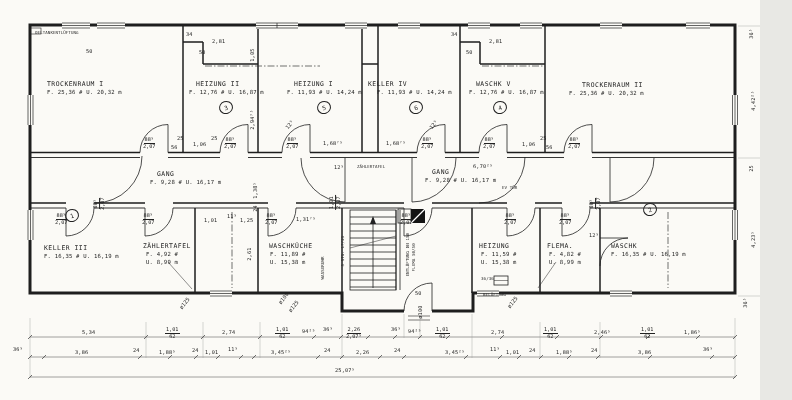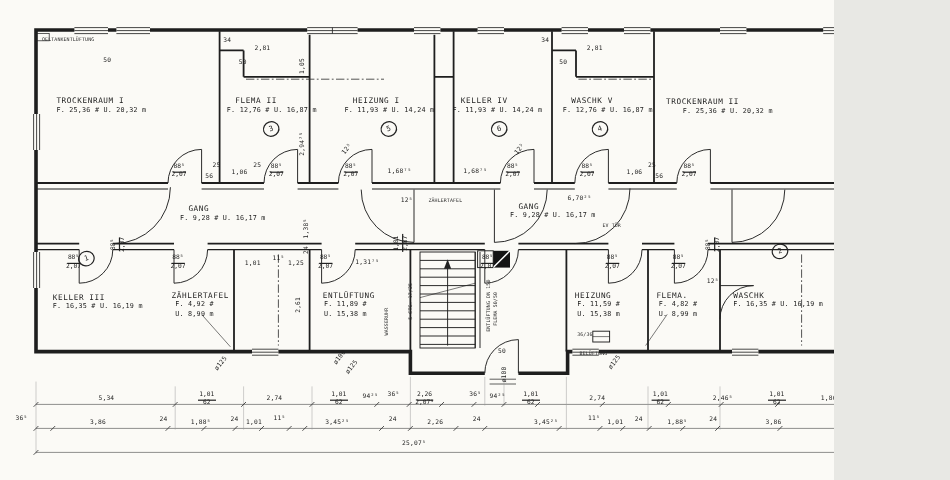--- a/index.html
+++ b/index.html
@@ -1,16 +1,16 @@
 <!DOCTYPE html>
 <html><head>
 <meta charset="utf-8">
 <style>
   html,body{margin:0;padding:0;background:#e8e8e4;}
-  #stage{position:relative;width:695px;height:400px;background:#fbfaf6;overflow:hidden;
+  #stage{position:relative;width:760px;height:400px;background:#fbfaf6;overflow:hidden;
          font-family:"DejaVu Sans Mono", monospace;color:#1c1c1c;}
   #stage svg{position:absolute;left:0;top:0;}
   .lbl{position:absolute;white-space:nowrap;font-size:5.4px;line-height:1.1;letter-spacing:.2px;color:#1c1c1c;}
   .room{font-size:6.4px;letter-spacing:.5px;}
   .info{font-size:5.6px;letter-spacing:.2px;}
   .tiny{font-size:4.1px;letter-spacing:.1px;color:#2a2a2a;}
   .dim{font-size:5.2px;}
   .r90{transform:rotate(-90deg);transform-origin:0 100%;}
   .rd{transform:rotate(-52deg);transform-origin:0 50%;}
   .frac{position:absolute;display:inline-flex;flex-direction:column;align-items:center;line-height:1.15;font-size:5.2px;}
@@ -143,40 +143,40 @@
       <path d="M28,339 L32,335 M144,339 L148,335 M201,339 L205,335 M258,339 L262,335 M312,339 L316,335 M339,339 L343,335 M366,339 L370,335 M393,339 L397,335 M418,339 L422,335 M446,339 L450,335 M500,339 L504,335 M555,339 L559,335 M599,339 L603,335 M646,339 L650,335 M696,339 L700,335 M733,339 L737,335"></path>
       <path d="M28,359 L32,355 M42,359 L46,355 M138,359 L142,355 M168,359 L172,355 M194,359 L198,355 M216,359 L220,355 M239,359 L243,355 M252,359 L256,355 M316,359 L320,355 M340,359 L344,355 M378,359 L382,355 M402,359 L406,355 M464,359 L468,355 M498,359 L502,355 M517,359 L521,355 M539,359 L543,355 M567,359 L571,355 M596,359 L600,355 M648,359 L652,355 M710,359 L714,355 M733,359 L737,355"></path>
       <path d="M28,379 L32,375 M733,379 L737,375"></path>
       <path d="M761,28 L765,24 M761,40 L765,36 M761,160 L765,156 M761,172 L765,168 M761,290 L765,286 M761,298 L765,294"></path>
     </g>
   </g>
 </svg>
 
 <span class="lbl room" style="left:47px;top:81px">TROCKENRAUM I</span>
 <span class="lbl info" style="left:47px;top:89px">F. 25,36 # U. 20,32 m</span>
-<span class="lbl room" style="left:196px;top:81px">FLEMA II</span>
+<span class="lbl room" style="left:196px;top:81px">HEIZUNG II</span>
 <span class="lbl info" style="left:189px;top:89px">F. 12,76 # U. 16,87 m</span>
 <span class="lbl room" style="left:294px;top:81px">HEIZUNG I</span>
 <span class="lbl info" style="left:287px;top:89px">F. 11,93 # U. 14,24 m</span>
-<span class="lbl room" style="left:384px;top:81px">KELLER IV</span>
+<span class="lbl room" style="left:368px;top:81px">KELLER IV</span>
 <span class="lbl info" style="left:377px;top:89px">F. 11,93 # U. 14,24 m</span>
 <span class="lbl room" style="left:476px;top:81px">WASCHK V</span>
 <span class="lbl info" style="left:469px;top:89px">F. 12,76 # U. 16,87 m</span>
-<span class="lbl room" style="left:555px;top:82px">TROCKENRAUM II</span>
+<span class="lbl room" style="left:582px;top:82px">TROCKENRAUM II</span>
 <span class="lbl info" style="left:569px;top:90px">F. 25,36 # U. 20,32 m</span>
 <span class="lbl room" style="left:157px;top:171px">GANG</span>
 <span class="lbl info" style="left:150px;top:179px">F. 9,28 # U. 16,17 m</span>
 <span class="lbl room" style="left:432px;top:169px">GANG</span>
 <span class="lbl info" style="left:425px;top:177px">F. 9,28 # U. 16,17 m</span>
 <span class="lbl room" style="left:44px;top:245px">KELLER III</span>
 <span class="lbl info" style="left:44px;top:253px">F. 16,35 # U. 16,19 m</span>
 <span class="lbl room" style="left:143px;top:243px">ZÄHLERTAFEL</span>
 <span class="lbl info" style="left:146px;top:251px">F. 4,92 #</span>
 <span class="lbl info" style="left:146px;top:258.5px">U. 8,99 m</span>
-<span class="lbl room" style="left:269px;top:243px">ENTLÜFTUNG</span>
+<span class="lbl room" style="left:269px;top:243px">WASCHKÜCHE</span>
 <span class="lbl info" style="left:270px;top:251px">F. 11,89 #</span>
 <span class="lbl info" style="left:270px;top:258.5px">U. 15,38 m</span>
 <span class="lbl room" style="left:479px;top:243px">HEIZUNG</span>
 <span class="lbl info" style="left:481px;top:251px">F. 11,59 #</span>
 <span class="lbl info" style="left:481px;top:258.5px">U. 15,38 m</span>
 <span class="lbl room" style="left:547px;top:243px">FLEMA.</span>
 <span class="lbl info" style="left:549px;top:251px">F. 4,82 #</span>
 <span class="lbl info" style="left:549px;top:258.5px">U. 8,99 m</span>
 <span class="lbl room" style="left:611px;top:243px">WASCHK</span>
 <span class="lbl info" style="left:611px;top:251px">F. 16,35 # U. 16,19 m</span>

